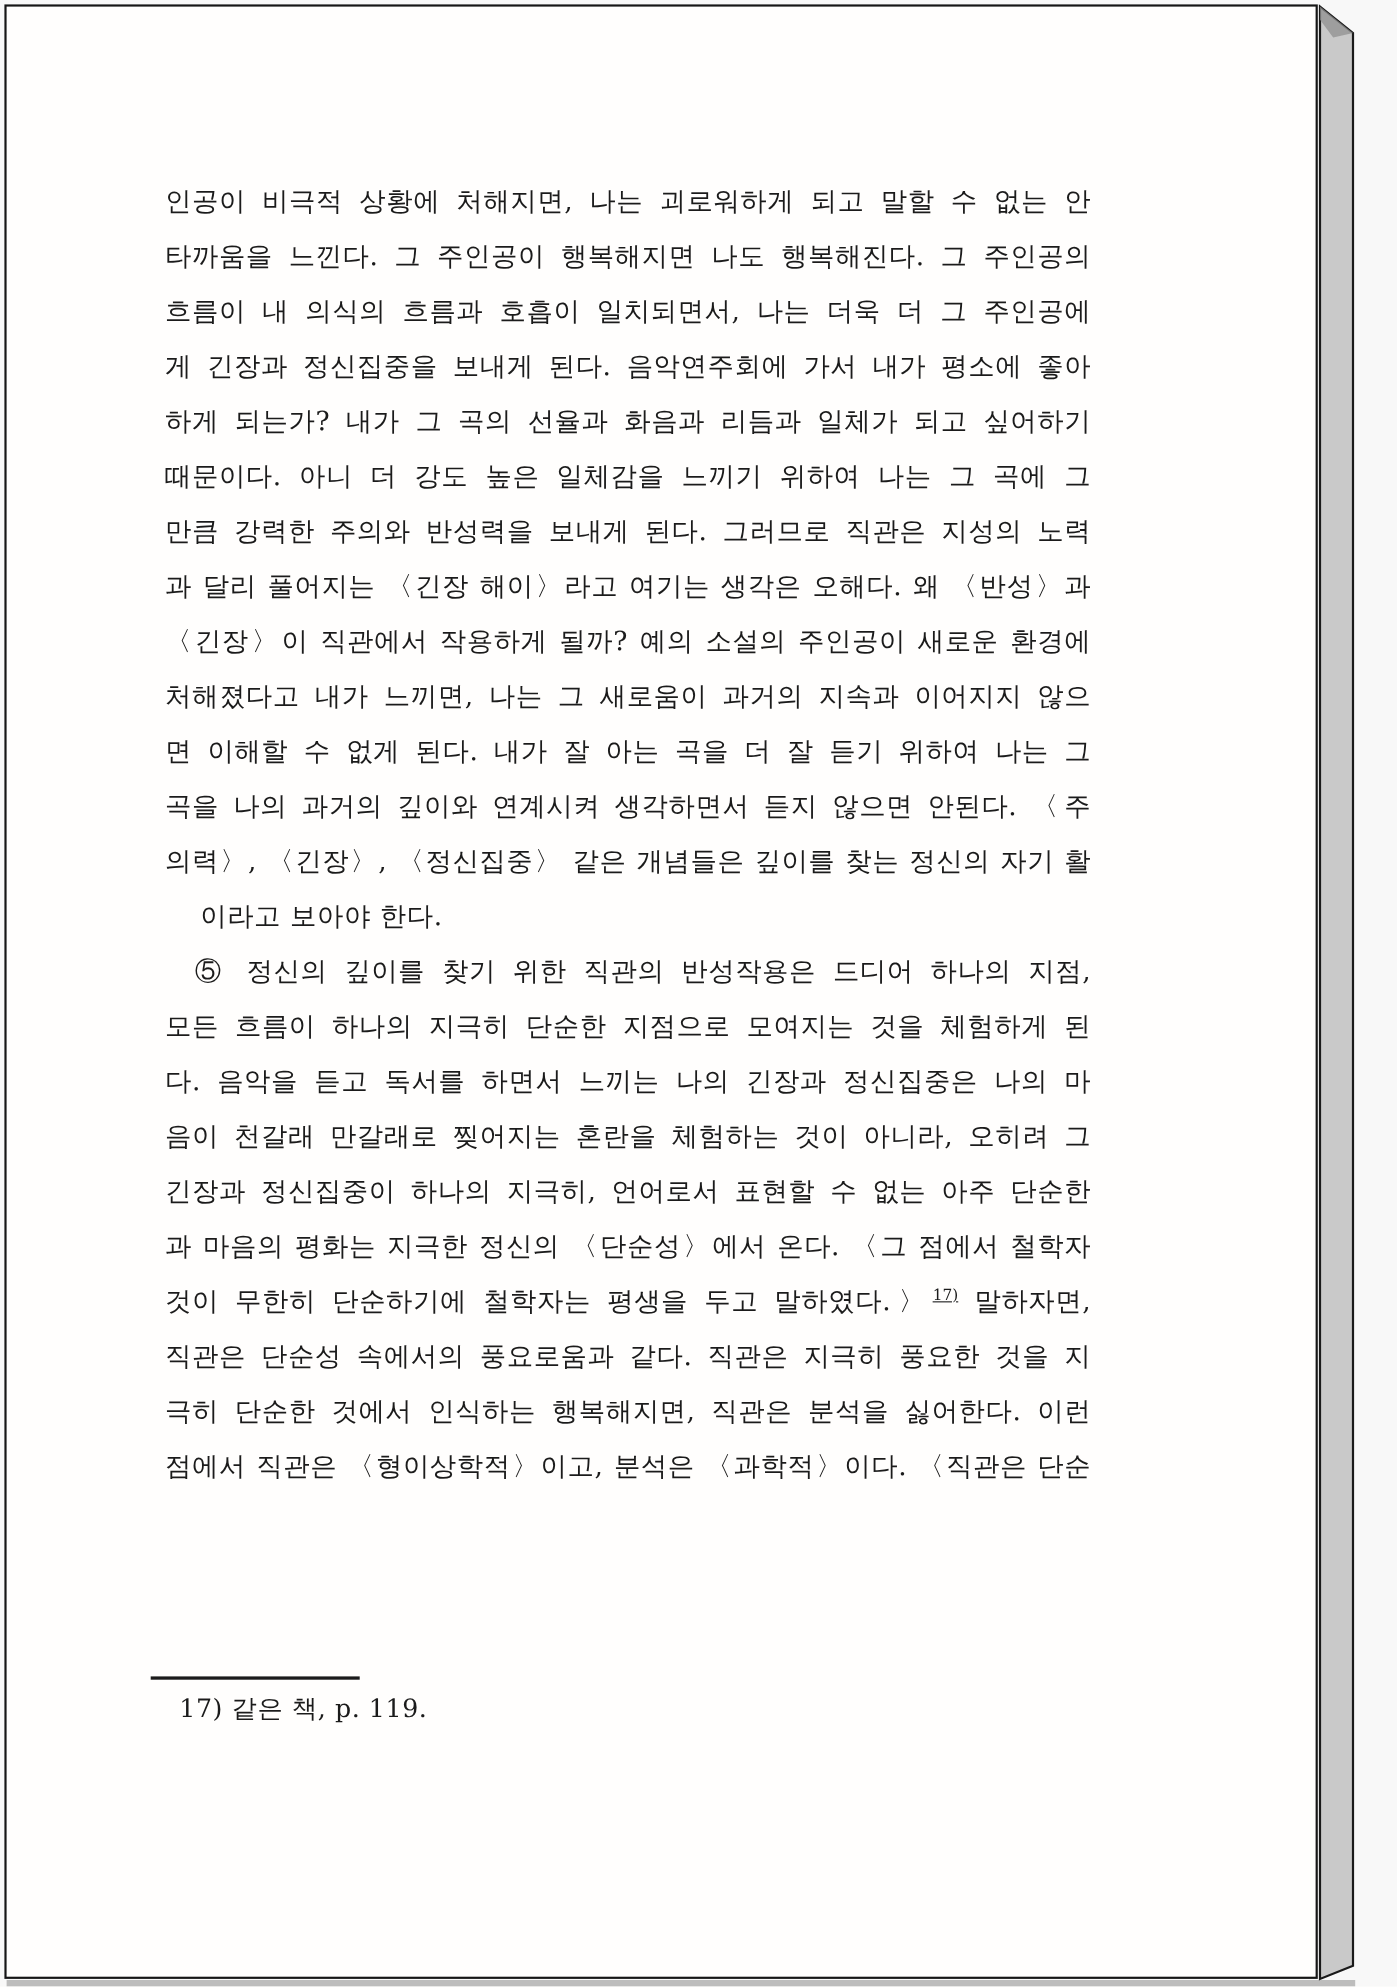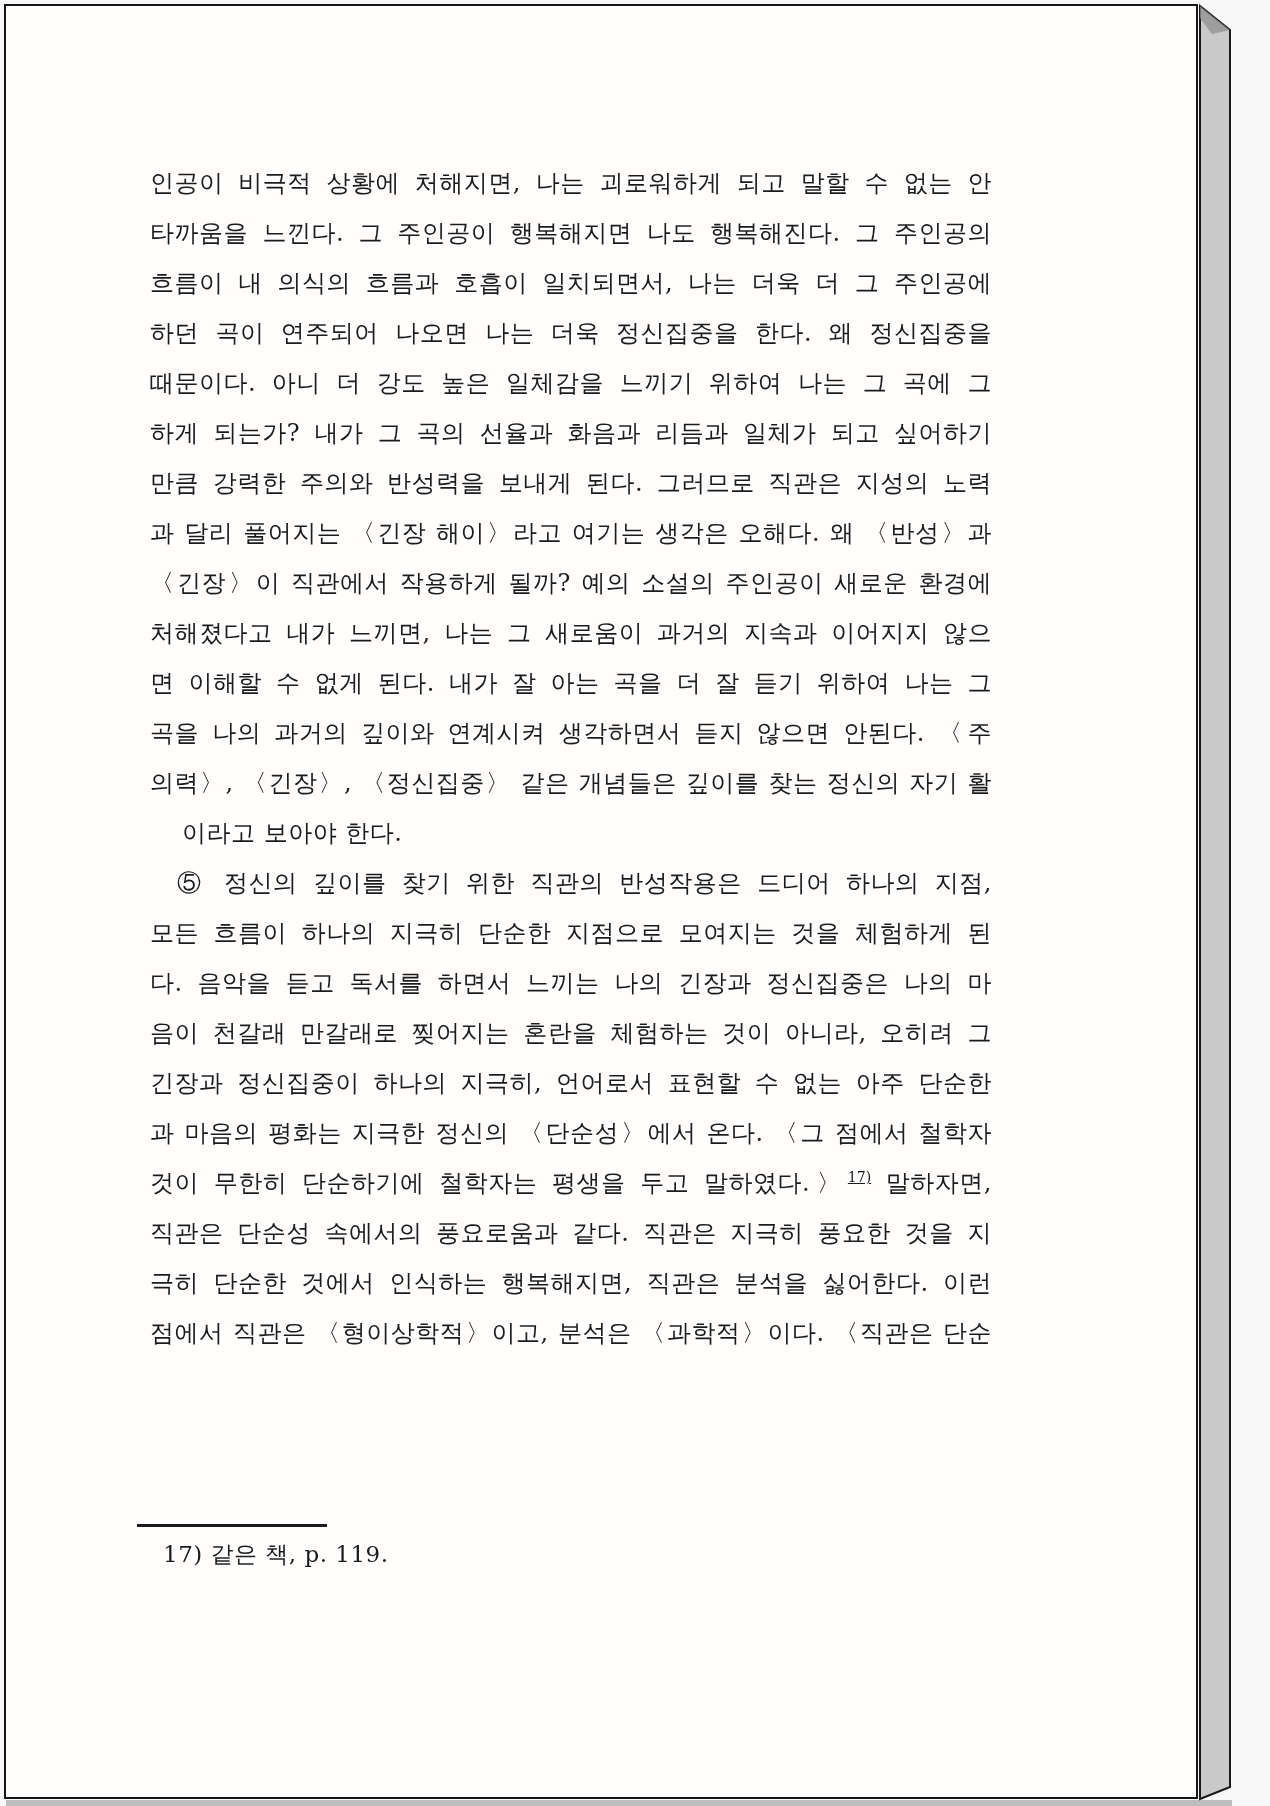--- a/index.html
+++ b/index.html
@@ -66,23 +66,23 @@
 <body>
 
 <div class="stage">
 
   <div class="page">
 
     <div class="body-text">
         <div class="line">인공이 비극적 상황에 처해지면, 나는 괴로워하게 되고 말할 수 없는 안</div>
         <div class="line">타까움을 느낀다. 그 주인공이 행복해지면 나도 행복해진다. 그 주인공의</div>
         <div class="line">흐름이 내 의식의 흐름과 호흡이 일치되면서, 나는 더욱 더 그 주인공에</div>
-        <div class="line">하던 곡이 연주되어 나오면 나는 더욱 정신집중을 한다. 왜 정신집중을</div>
+        <div class="line">게 긴장과 정신집중을 보내게 된다. 음악연주회에 가서 내가 평소에 좋아</div>
+        <div class="line">하게 되는가? 내가 그 곡의 선율과 화음과 리듬과 일체가 되고 싶어하기</div>
         <div class="line">때문이다. 아니 더 강도 높은 일체감을 느끼기 위하여 나는 그 곡에 그</div>
-        <div class="line">하게 되는가? 내가 그 곡의 선율과 화음과 리듬과 일체가 되고 싶어하기</div>
         <div class="line">만큼 강력한 주의와 반성력을 보내게 된다. 그러므로 직관은 지성의 노력</div>
         <div class="line">과 달리 풀어지는 〈긴장 해이〉라고 여기는 생각은 오해다. 왜 〈반성〉과</div>
         <div class="line">〈긴장〉이 직관에서 작용하게 될까? 예의 소설의 주인공이 새로운 환경에</div>
         <div class="line">처해졌다고 내가 느끼면, 나는 그 새로움이 과거의 지속과 이어지지 않으</div>
         <div class="line">면 이해할 수 없게 된다. 내가 잘 아는 곡을 더 잘 듣기 위하여 나는 그</div>
         <div class="line">곡을 나의 과거의 깊이와 연계시켜 생각하면서 듣지 않으면 안된다. 〈주</div>
         <div class="line">의력〉, 〈긴장〉, 〈정신집중〉 같은 개념들은 깊이를 찾는 정신의 자기 활동</div>
         <div class="line left">이라고 보아야 한다.</div>
         <div class="line indent">⑤ 정신의 깊이를 찾기 위한 직관의 반성작용은 드디어 하나의 지점,</div>
         <div class="line">모든 흐름이 하나의 지극히 단순한 지점으로 모여지는 것을 체험하게 된</div>

